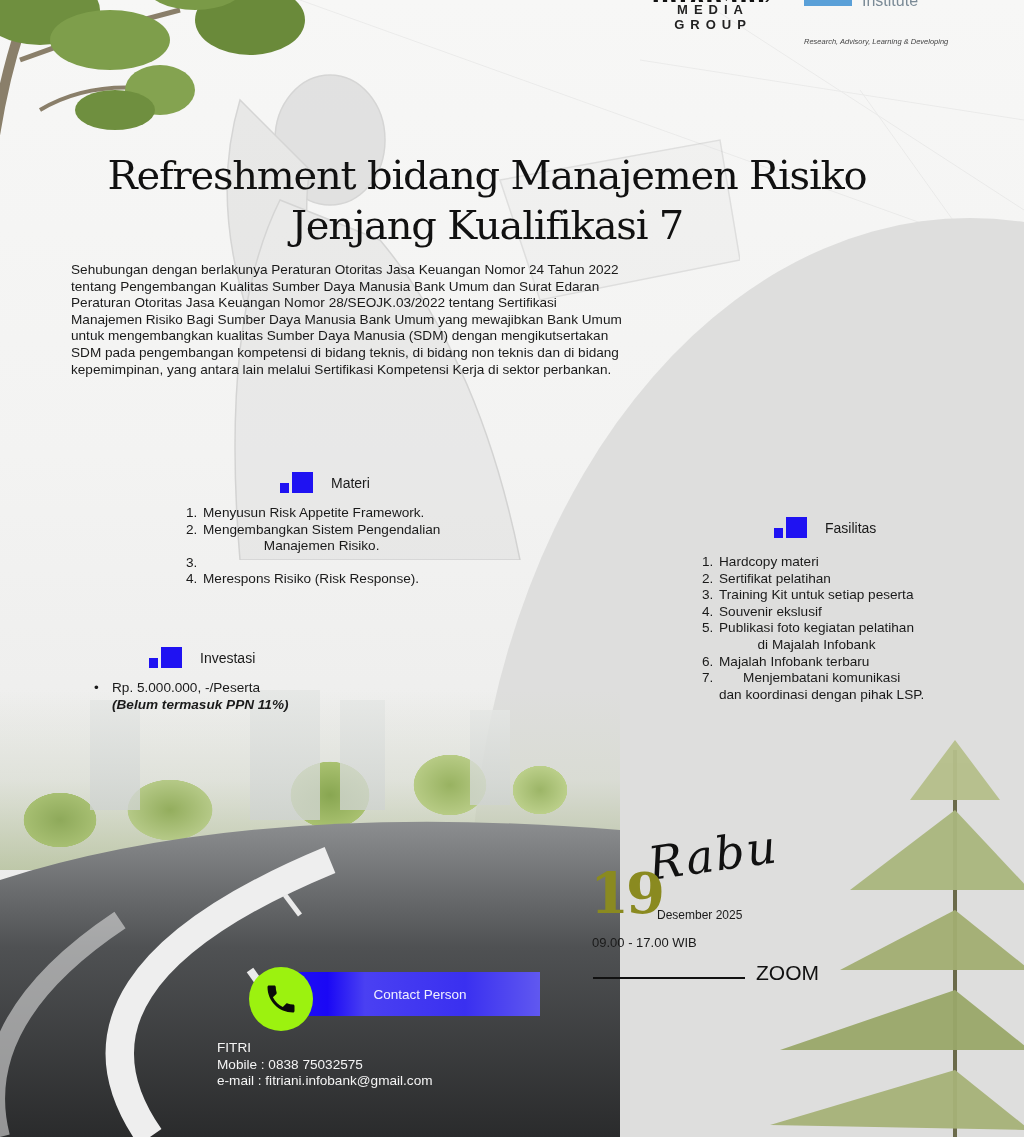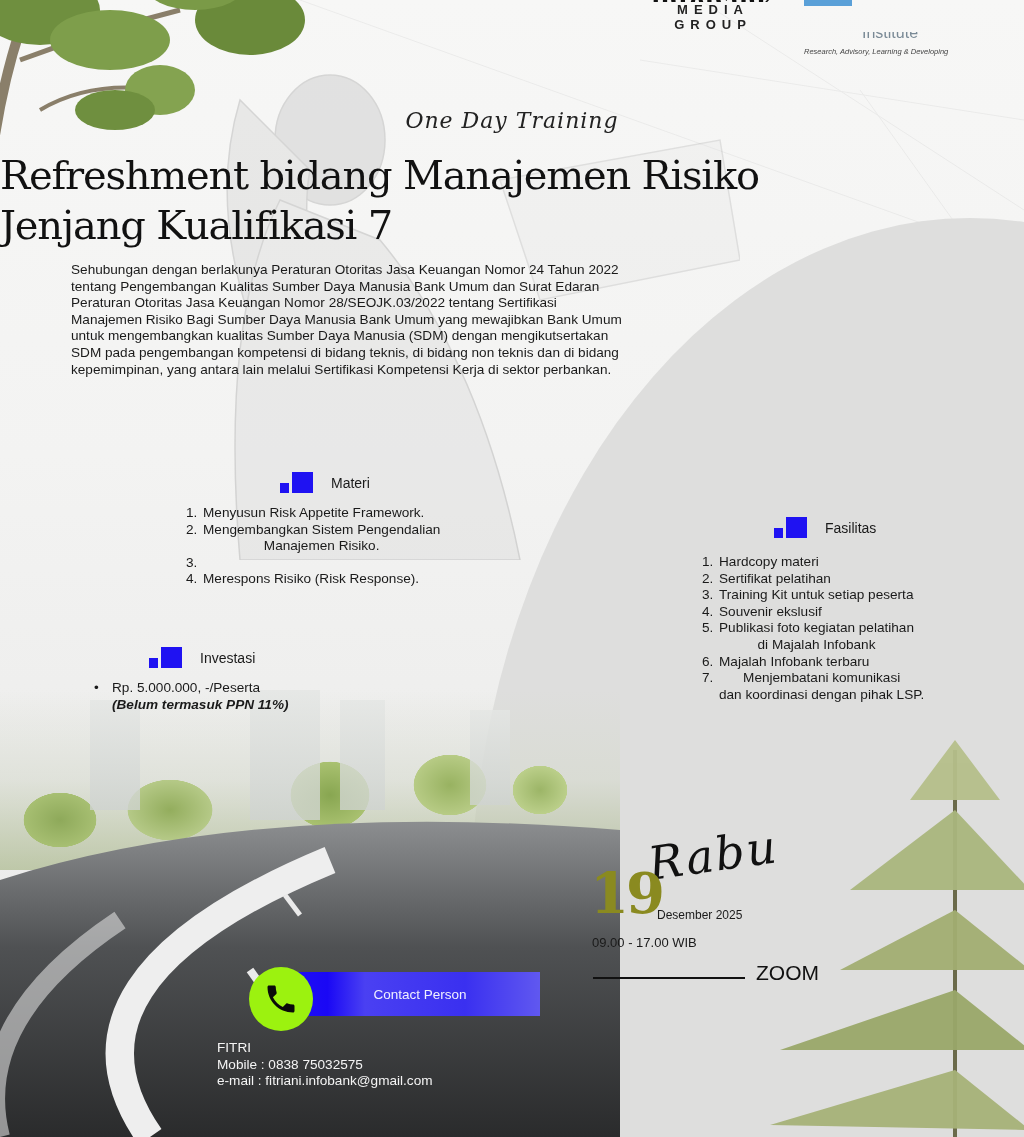--- a/index.html
+++ b/index.html
@@ -29,27 +29,27 @@
   .grey-arc { position: absolute; left: 470px; top: 218px; width: 1000px; height: 1400px;
     border-radius: 50%; background: #dededd; }
   .tree-right { position: absolute; left: 760px; top: 730px; width: 270px; height: 410px; }
 
   
   .logo-infobank { position: absolute; left: 638px; top: -10px; width: 150px; text-align: center; }
   .logo-infobank .brand { font-family: "Liberation Serif", serif; font-weight: 700; font-size: 30px; line-height: 22px; color: #111; letter-spacing: 1px; height: 12px; overflow: hidden; display:block; }
   .logo-infobank .sub { display: block; font-family: "Liberation Sans", sans-serif; font-weight: 700; font-size: 13px; letter-spacing: 6px; color: #222; margin-top: 0px; }
   .logo-institute { position: absolute; left: 804px; top: 0; width: 160px; }
   .logo-institute .bar { width: 48px; height: 6px; background: #5aa0d8; display: inline-block; vertical-align: top; }
-  .logo-institute .word { display: inline-block; vertical-align: top; margin-left: 10px; font-size: 16px; color: #7a8a96; height: 6px; overflow: hidden; line-height: 2px; margin-top: 32px; }
-  .logo-institute .tag { display: block; font-family: "Liberation Sans", sans-serif; font-style: italic; font-size: 7.5px; color: #444; margin-top: 9px; }
+  .logo-institute .word { display: inline-block; vertical-align: top; margin-left: 10px; font-size: 16px; color: #7a8a96; height: 6px; overflow: hidden; line-height: 2px; }
+  .logo-institute .tag { display: block; font-family: "Liberation Sans", sans-serif; font-style: italic; font-size: 7.5px; color: #444; margin-top: 19px; }
 
   
   .script { position: absolute; left: 0; width: 1024px; top: 108px; text-align: center;
     font-family: "DejaVu Serif", serif; font-style: italic; font-size: 22px; color: #222; font-weight: 300; letter-spacing: 1px; }
-  .title { position: absolute; left: 0; width: 974px; top: 150px; 
+  .title { position: absolute; left: 0; width: 974px; top: 150px; text-align: center;
     font-family: "DejaVu Serif", serif; font-size: 40px; line-height: 50px; color: #111; letter-spacing: -1.2px; font-weight: 400; }
 
   .intro { position: absolute; left: 71px; top: 262px; width: 560px;
     font-family: "Liberation Sans", sans-serif; font-size: 13.6px; line-height: 16.6px; color: #1a1a1a; }
 
   .sec-head { position: absolute; display: flex; align-items: center; gap: 18px; font-size: 14px; color: #1a1a1a; }
   .sq { display: inline-flex; align-items: flex-end; gap: 3px; }
   .sq i { display: block; background: #1f12f2; }
   .sq .s1 { width: 9px; height: 10px; }
   .sq .s2 { width: 21px; height: 21px; }
@@ -156,21 +156,20 @@
 
   <div class="logo-infobank">
     <span class="brand">infobank</span>
     <span class="sub">MEDIA GROUP</span>
   </div>
   <div class="logo-institute">
     <span class="bar"></span><span class="word">Institute</span>
     <span class="tag">Research, Advisory, Learning &amp; Developing</span>
   </div>
 
-  <div class="script">One Day Training</div>
   <div class="title">
     <div>Refreshment bidang Manajemen Risiko</div>
     <div>Jenjang Kualifikasi 7</div>
   </div>
 
   <p class="intro">Sehubungan dengan berlakunya Peraturan Otoritas Jasa Keuangan Nomor 24 Tahun 2022 tentang Pengembangan Kualitas Sumber Daya Manusia Bank Umum dan Surat Edaran Peraturan Otoritas Jasa Keuangan Nomor 28/SEOJK.03/2022 tentang Sertifikasi Manajemen Risiko Bagi Sumber Daya Manusia Bank Umum yang mewajibkan Bank Umum untuk mengembangkan kualitas Sumber Daya Manusia (SDM) dengan mengikutsertakan SDM pada pengembangan kompetensi di bidang teknis, di bidang non teknis dan di bidang kepemimpinan, yang antara lain melalui Sertifikasi Kompetensi Kerja di sektor perbankan.</p>
 
   <div class="sec-head" style="left:280px;top:472px;">
     <span class="sq">
         <i class="s1"></i>

